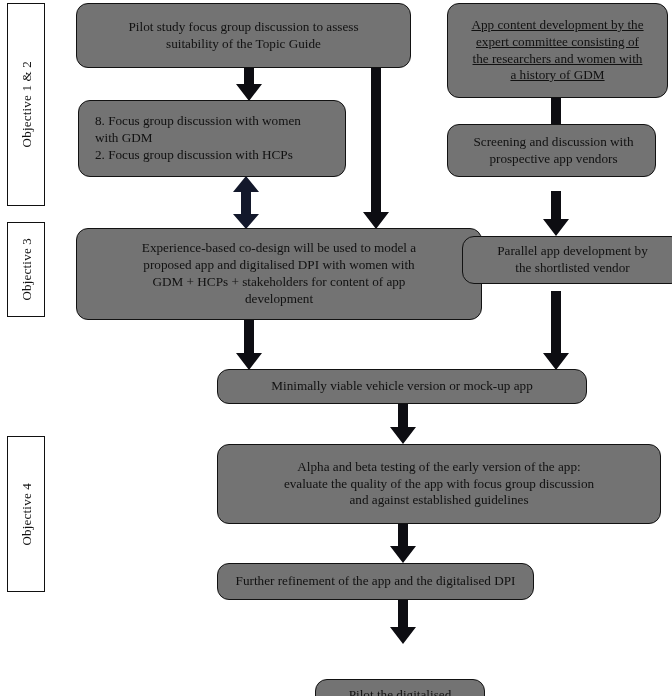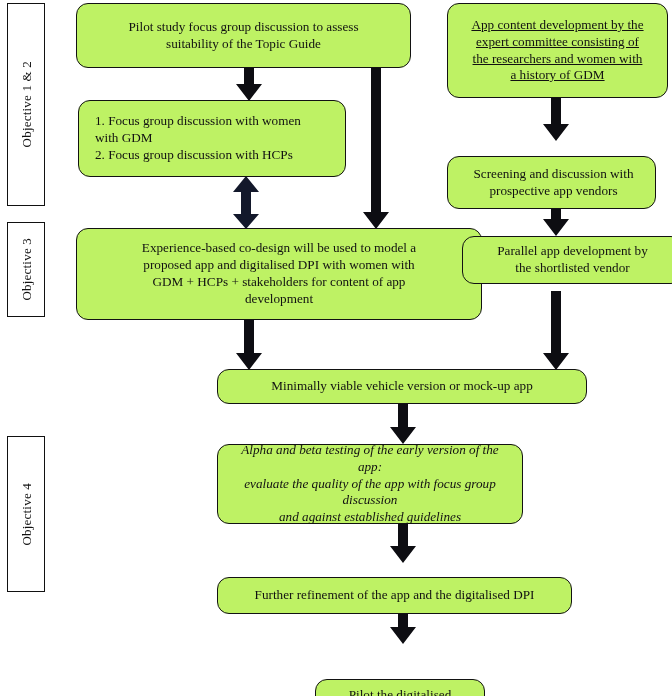--- a/index.html
+++ b/index.html
@@ -36,21 +36,21 @@
     letter-spacing: 0.2px;
     line-height: 1;
   }
 
   
   .node {
     position: absolute;
     box-sizing: border-box;
     border: 1.3px solid #121212;
     border-radius: 12px;
-    background: #bef264;
+    background: #737373;
     display: flex;
     align-items: center;
     justify-content: center;
     padding: 4px 10px;
     z-index: 3;
   }
   .node .node-text {
     font-size: 13.2px;
     line-height: 1.28;
     text-align: center;
@@ -148,60 +148,60 @@
       <polygon points="10,0 20,0 20,28 28,28 15,45 2,28 10,28" fill="#0d0d12"></polygon>
     </svg>
   </div>
 
   <div class="node" style="left:76px; top:3px; width:335px; height:65px;">
     <span class="node-text">Pilot study focus group discussion to assess
 suitability of the Topic Guide</span>
   </div>
 
   <div class="node align-left" style="left:78px; top:100px; width:268px; height:77px;">
-    <span class="node-text">  1. Focus group discussion with women
+    <span class="node-text">  8. Focus group discussion with women
 with GDM
 2. Focus group discussion with HCPs</span>
   </div>
 
   <div class="node" style="left:447px; top:3px; width:221px; height:95px;text-decoration:underline;">
     <span class="node-text">App content development by the
 expert committee consisting of
 the researchers and women with
 a history of GDM</span>
   </div>
 
-  <div class="node" style="left:447px; top:156px; width:209px; height:53px;padding-left:14px;">
+  <div class="node" style="left:447px; top:124px; width:209px; height:53px;padding-left:14px;">
     <span class="node-text">Screening and discussion with
 prospective app vendors</span>
   </div>
 
   <div class="node" style="left:76px; top:228px; width:406px; height:92px;">
     <span class="node-text">Experience-based co-design will be used to model a
 proposed app and digitalised DPI with women with
 GDM + HCPs + stakeholders for content of app
 development</span>
   </div>
 
   <div class="node" style="left:462px; top:236px; width:221px; height:48px;">
     <span class="node-text">Parallel app development by
 the shortlisted vendor</span>
   </div>
 
   <div class="node" style="left:217px; top:369px; width:370px; height:35px;align-items:center;">
     <span class="node-text">Minimally viable vehicle version or mock-up app</span>
   </div>
 
-  <div class="node" style="left:217px; top:444px; width:306px; height:80px;font-style:italic;">
+  <div class="node" style="left:217px; top:444px; width:444px; height:80px;">
     <span class="node-text">Alpha and beta testing of the early version of the app:
 evaluate the quality of the app with focus group discussion
 and against established guidelines</span>
   </div>
 
-  <div class="node" style="left:217px; top:563px; width:355px; height:37px;margin-top:14px;">
+  <div class="node" style="left:217px; top:563px; width:317px; height:37px;">
     <span class="node-text">Further refinement of the app and the digitalised DPI</span>
   </div>
 
   <div class="node" style="left:315px; top:643px; width:170px; height:49px;margin-top:36px;">
     <span class="node-text">Pilot the digitalised
 DPI*</span>
   </div>
 
 </div>
 

